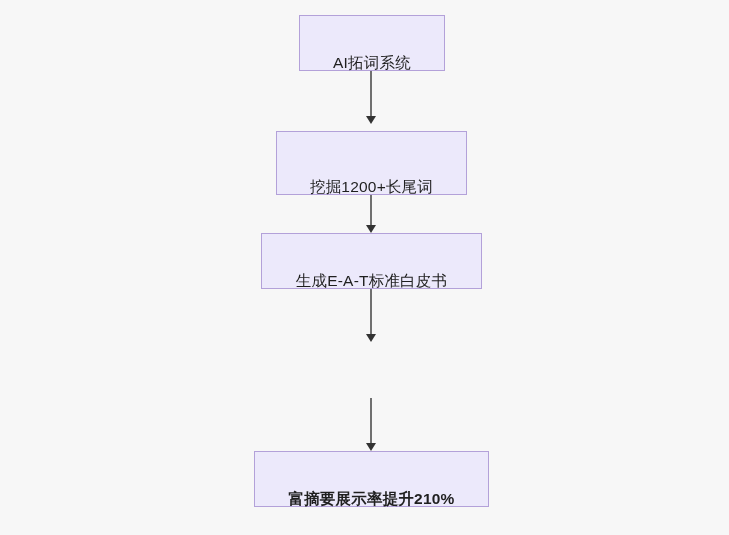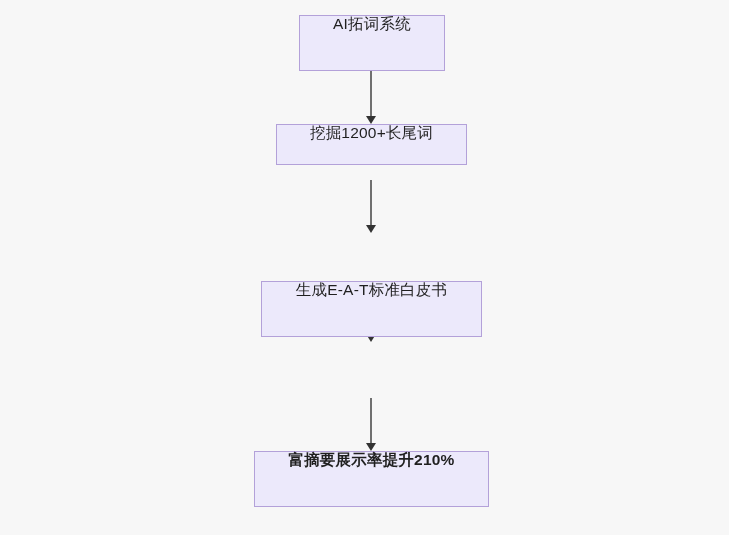--- a/index.html
+++ b/index.html
@@ -17,21 +17,21 @@
     position: relative;
     width: 729px;
     height: 535px;
   }
   .node {
     position: absolute;
     box-sizing: border-box;
     background: #ece9fb;
     border: 1.6px solid #b3a1d9;
     display: flex;
-    align-items: flex-start;
+    align-items: flex-end;
     justify-content: center;
     color: #1f1f1f;
     font-size: 15.5px;
     line-height: 1;
     letter-spacing: 0.2px;
     white-space: nowrap;
   }
   .node-label {
     display: block;
   }
@@ -80,25 +80,25 @@
 
   <div class="connector" style="left:371px; top:398px; height:53px;">
     <div class="line" style="height:45px;"></div>
     <div class="arrowhead" style="top:45px;"></div>
   </div>
 
   <div class="node" style="left:299px; top:15px; width:146px; height:56px;">
     <span class="node-label">AI拓词系统</span>
   </div>
 
-  <div class="node" style="left:276px; top:124px; width:191px; height:41px;">
+  <div class="node" style="left:276px; top:131px; width:191px; height:64px;">
     <span class="node-label">挖掘1200+长尾词</span>
   </div>
 
-  <div class="node" style="left:261px; top:233px; width:221px; height:56px;margin-top:48px;">
+  <div class="node" style="left:261px; top:233px; width:221px; height:56px;">
     <span class="node-label">生成E-A-T标准白皮书</span>
   </div>
 
 
   <div class="node" style="left:254px; top:451px; width:235px; height:56px;font-weight:bold;">
     <span class="node-label">富摘要展示率提升210%</span>
   </div>
 
 </div>
 

